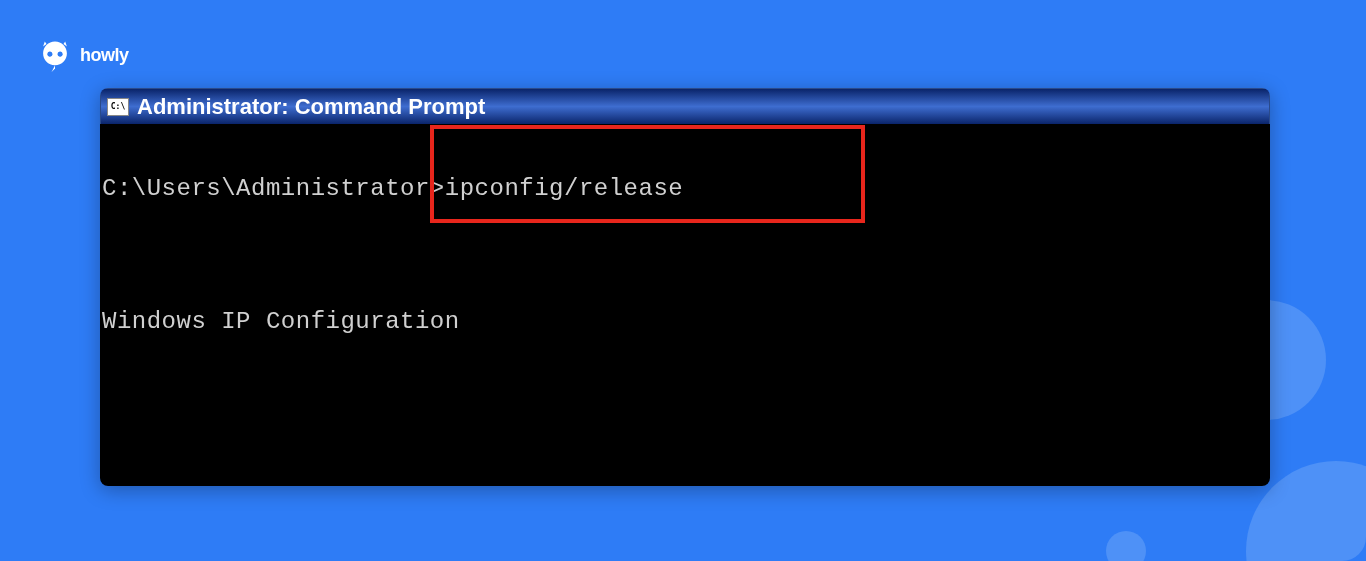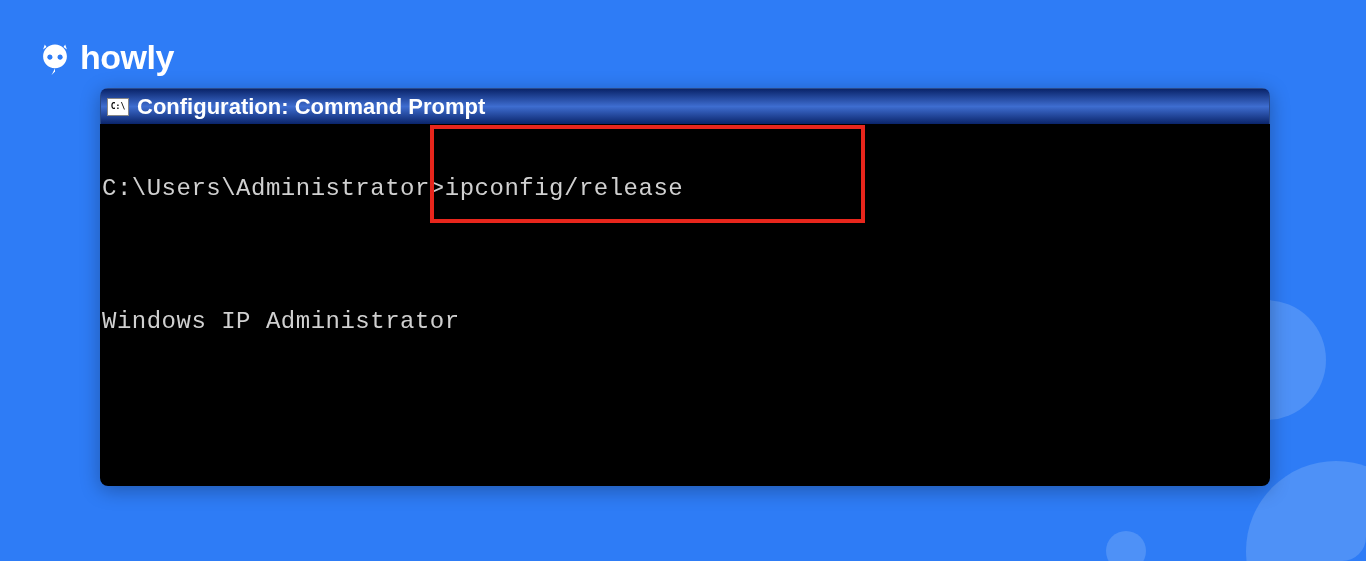--- a/index.html
+++ b/index.html
@@ -47,21 +47,21 @@
       position: absolute;
       top: 38px;
       left: 38px;
       display: flex;
       align-items: center;
       gap: 8px;
       color: white;
       z-index: 10;
     }
     .logo-text {
-      font-size: 34px;
+      font-size: 18px;
       font-weight: bold;
       letter-spacing: -0.5px;
     }
     .owl-icon {
       width: 34px;
       height: 34px;
     }
     .cmd-window {
       position: absolute;
       top: 88px;
@@ -141,26 +141,26 @@
     <circle cx="14" cy="19" r="2.5" fill="#2e7cf6"></circle>
     <circle cx="26" cy="19" r="2.5" fill="#2e7cf6"></circle>
     <path d="M20 32 L16 40 L20 36 Z" fill="white"></path>
   </svg>
   <span class="logo-text">howly</span>
 </div>
 
 <div class="cmd-window">
   <div class="titlebar">
     <div class="titlebar-icon">C:\</div>
-    <div class="titlebar-text">Configuration: Command Prompt</div>
+    <div class="titlebar-text">Administrator: Command Prompt</div>
   </div>
   <div class="terminal">
 <div class="term-line"><span>C:\Users\Administrator&gt;</span><span>ipconfig/release</span></div>
 <div class="term-line"> </div>
-<div class="term-line">Windows IP Administrator</div>
+<div class="term-line">Windows IP Configuration</div>
 <div class="term-line"> </div>
 <div class="term-line"> </div>
 
 
 
 
 
   </div>
 </div>
 

